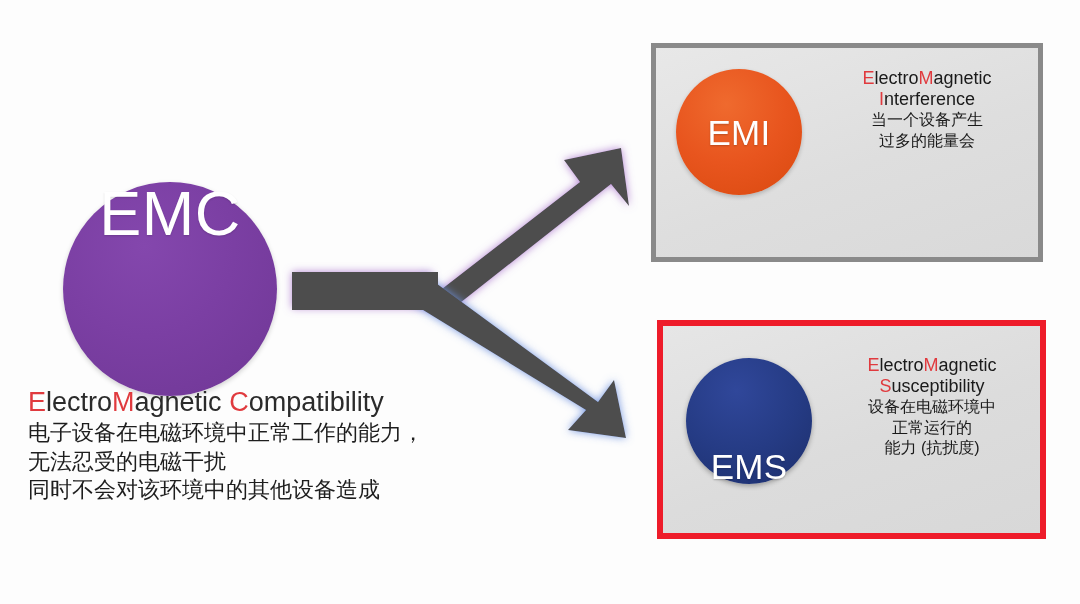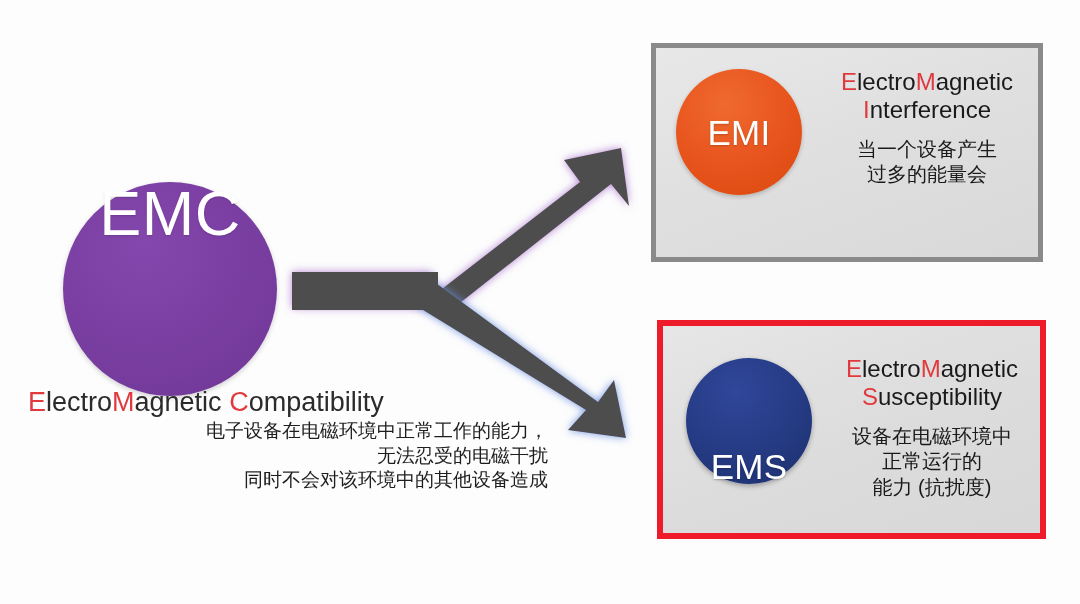--- a/index.html
+++ b/index.html
@@ -54,26 +54,25 @@
   }
   .emc-title {
     font-size: 27px;
     color: #2b2b2b;
     line-height: 1.22;
     white-space: nowrap;
     font-weight: 400;
   }
   .emc-title .hl { color: #e03a3e; }
   .emc-body {
-    font-size: 19px;
+    font-size: 22px;
     color: #1e1e1e;
     line-height: 1.30;
     white-space: nowrap;
     font-weight: 400;
-    text-align: right;
   }
 
   
   .arrow-svg {
     position: absolute;
     left: 280px;
     top: 120px;
     width: 400px;
     height: 340px;
   }
@@ -134,32 +133,32 @@
   }
 
   .panel-text {
     position: absolute;
     text-align: center;
   }
   .panel-text-emi { left: 155px; top: 20px; width: 232px; }
   .panel-text-ems { left: 152px; top: 29px; width: 234px; }
 
   .panel-heading {
-    font-size: 24px;
+    font-size: 18px;
     color: #1a1a1a;
     line-height: 1.18;
     font-weight: 400;
     white-space: nowrap;
   }
   .panel-heading .hl { color: #e03a3e; }
   .panel-desc {
-    font-size: 20px;
+    font-size: 16px;
     color: #1a1a1a;
     line-height: 1.28;
-    margin-top: 12px;
+    margin-top: 0;
     white-space: nowrap;
   }
 </style>
 </head>
 <body>
 
 <div id="stage">
 
   <div class="emc-circle">
     <span class="circle-label">EMC</span>

